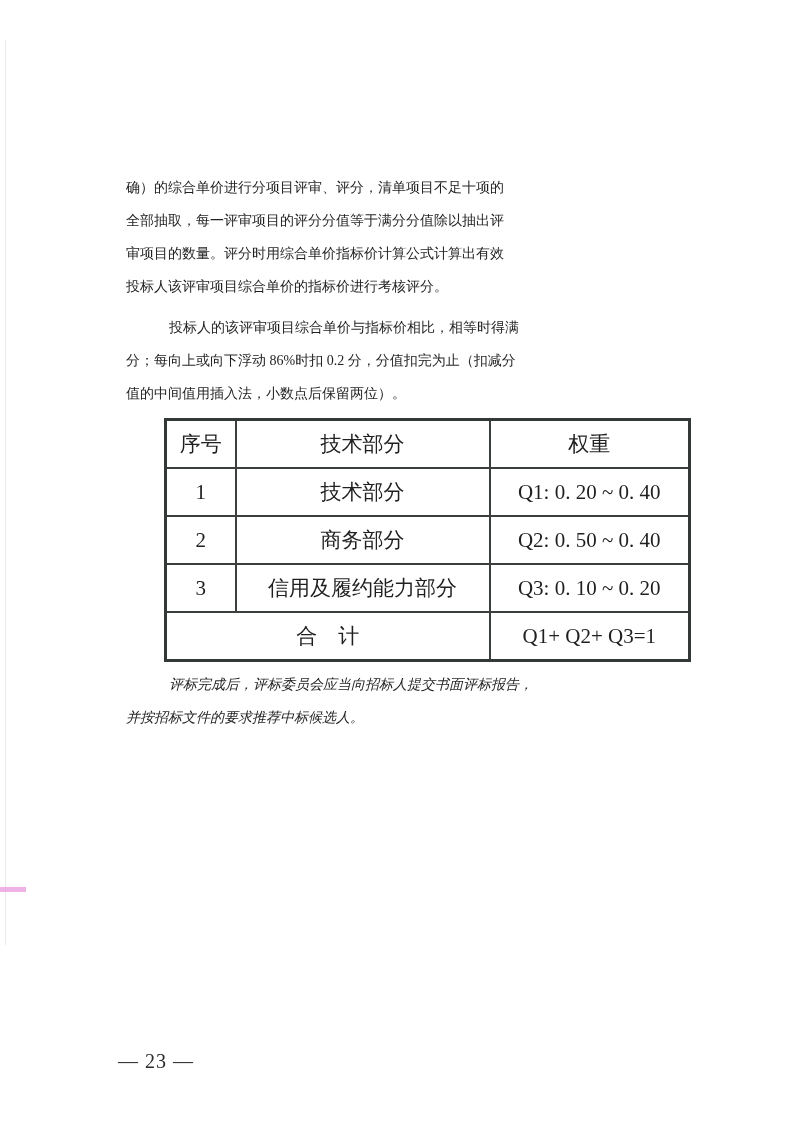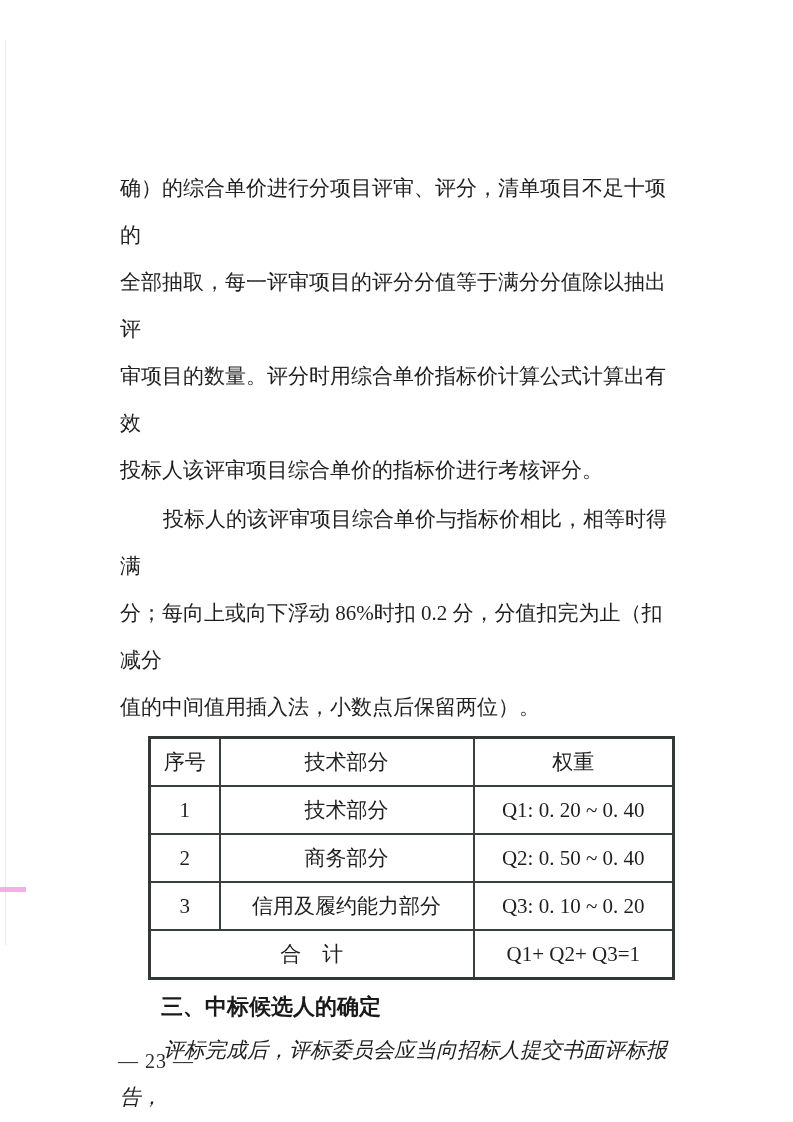--- a/index.html
+++ b/index.html
@@ -34,32 +34,32 @@
     background: #eda4e0;
     opacity: 0.85;
   }
   .content {
     position: absolute;
     left: 118px;
     top: 163px;
     width: 566px;
   }
   .para {
-    margin: 2px;
-    font-size: 21px;
-    line-height: 47px;
+    margin: 8px;
+    font-size: 14px;
+    line-height: 33px;
     white-space: pre-line;
     letter-spacing: 0;
   }
   .indent {
     text-indent: 43px;
   }
   table.wtable {
     border-collapse: collapse;
-    margin: 5px 0 0 30px;
+    margin: 5px 0 0 46px;
     width: 524px;
     table-layout: fixed;
     border: 3px solid #343836;
   }
   table.wtable col.c1 { width: 70px; }
   table.wtable col.c2 { width: 254px; }
   table.wtable col.c3 { width: 200px; }
   table.wtable th, table.wtable td {
     border: 2px solid #3a3e3c;
     height: 46px;
@@ -142,21 +142,20 @@
           <td>信用及履约能力部分</td>
           <td>Q3: 0. 10 ~ 0. 20</td>
         </tr>
         <tr>
           <td colspan="2">合　计</td>
           <td>Q1+ Q2+ Q3=1</td>
         </tr>
       </tbody>
     </table>
 
-    <h3 class="heading">三、中标候选人的确定</h3>
 
     <p class="para indent after-table">评标完成后，评标委员会应当向招标人提交书面评标报告，
 并按招标文件的要求推荐中标候选人。</p>
 
   </div>
 
   <div class="page-number">— 23 —</div>
 
 </div>
 

